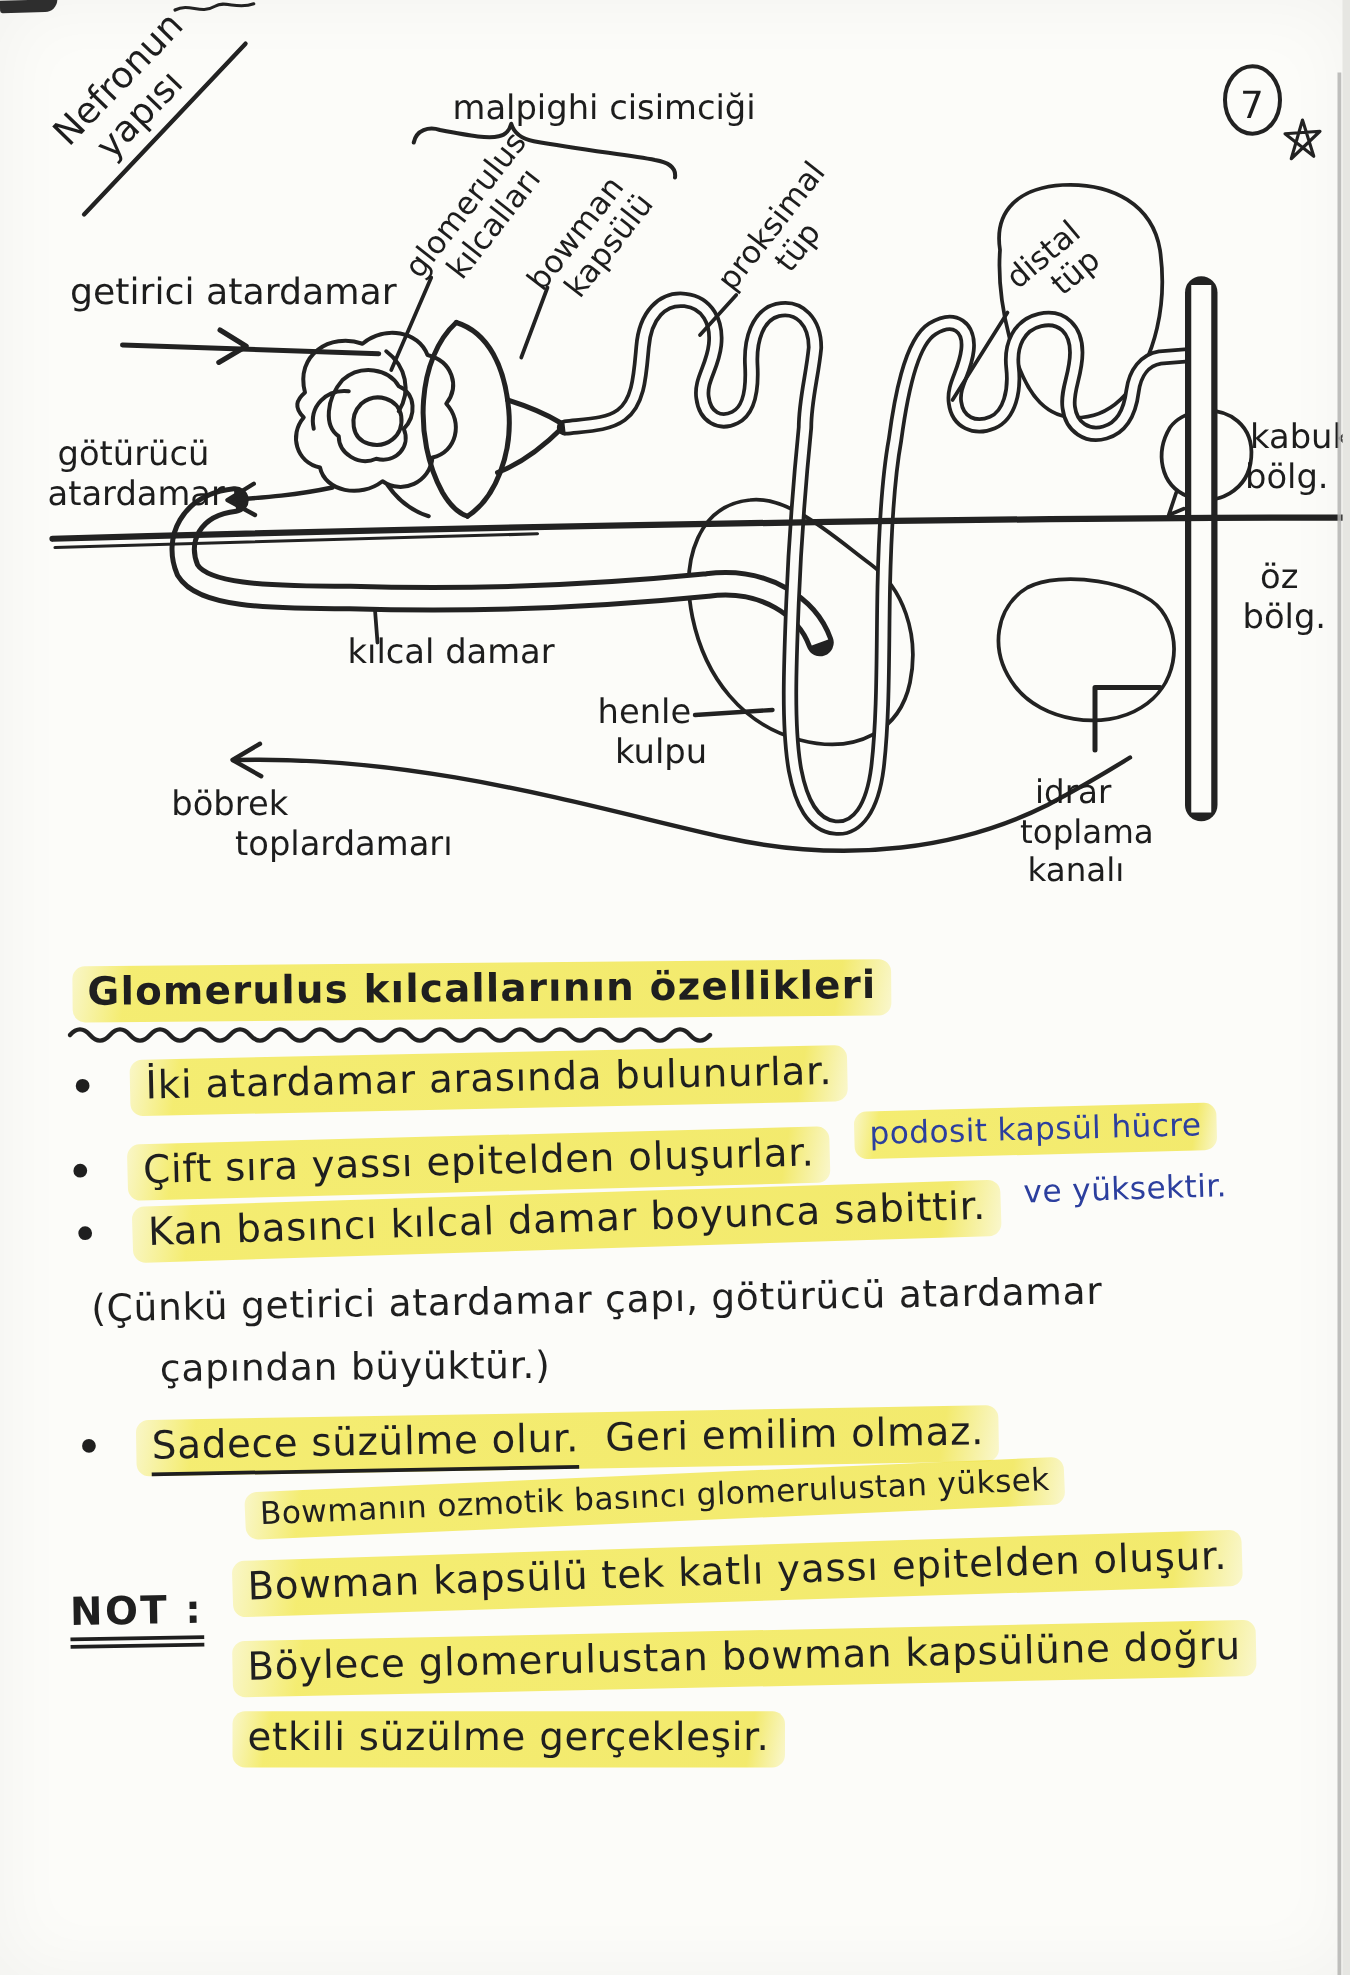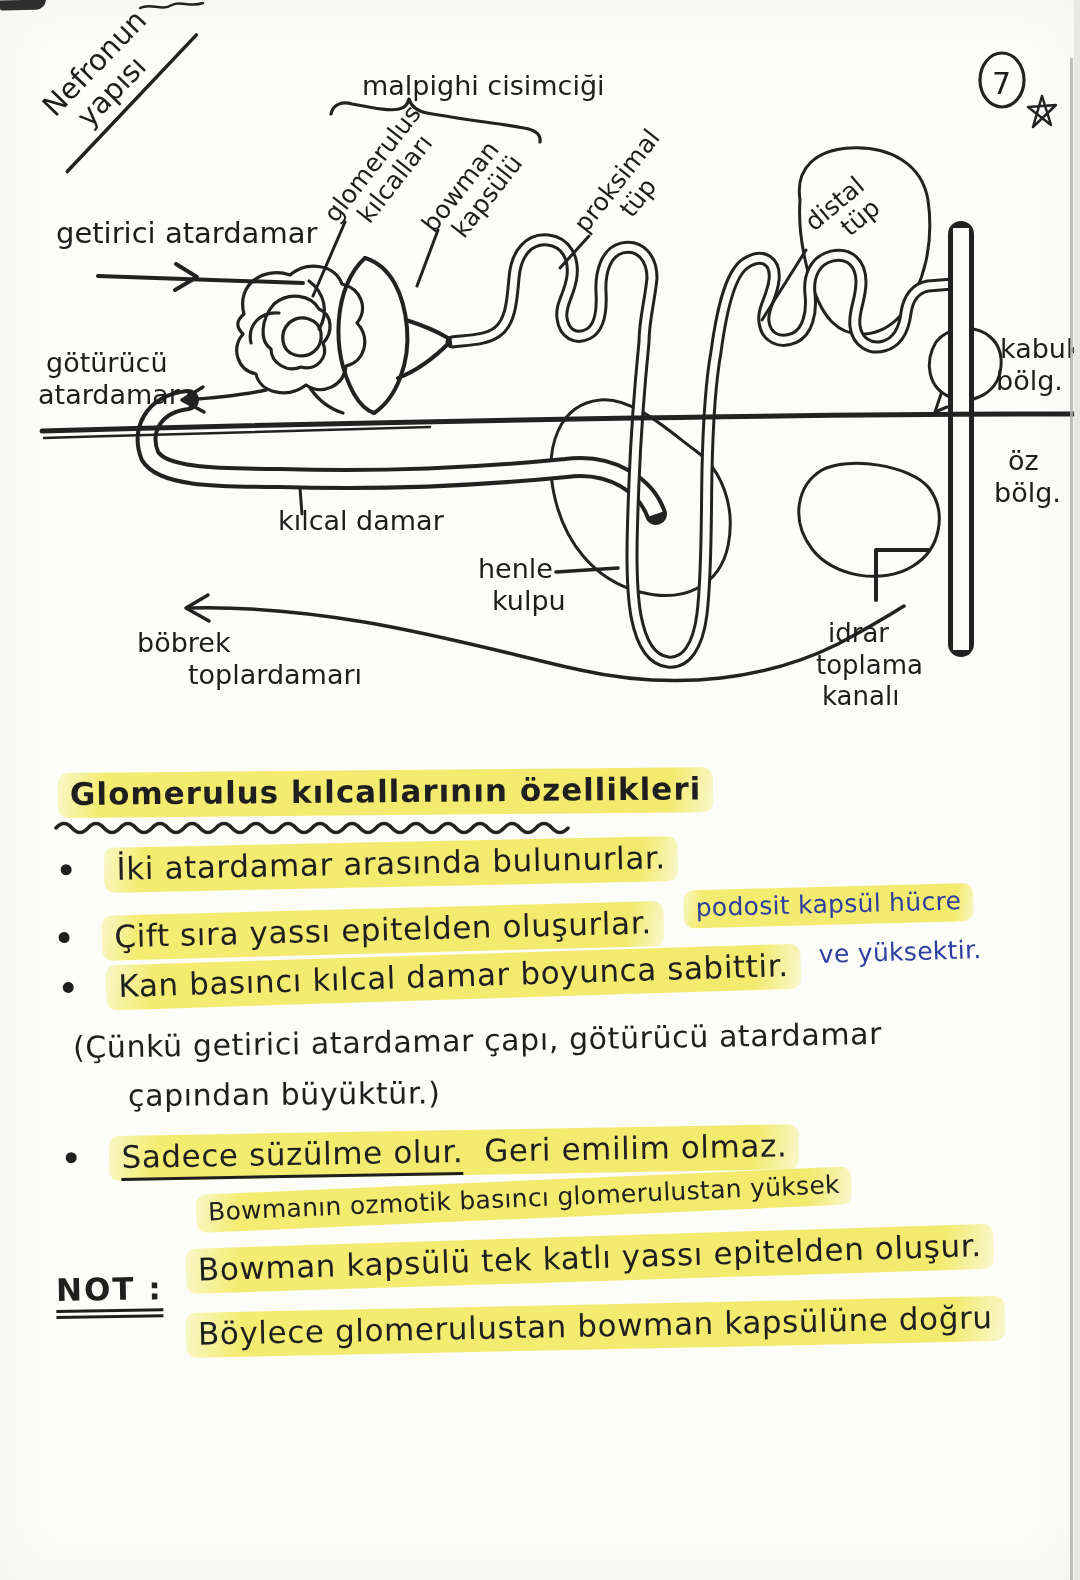--- a/index.html
+++ b/index.html
@@ -207,17 +207,20 @@
 
   <div class="note-line" style="left:56px; top:1272px; transform:rotate(-1deg);">
     <span class="not-label">NOT :</span>
   </div>
   <div class="note-line" style="left:186px; top:1252px; transform:rotate(-1.8deg);">
     <span class="hl">Bowman kapsülü tek katlı yassı epitelden oluşur.</span>
   </div>
   <div class="note-line" style="left:186px; top:1316px; transform:rotate(-1.2deg);">
     <span class="hl">Böylece glomerulustan bowman kapsülüne doğru</span>
   </div>
+  <div class="note-line" style="left:186px; top:1372px;">
+    <span class="hl">etkili süzülme gerçekleşir.</span>
+  </div>
 
   <div class="corner-smudge"></div>
   <div class="scan-edge-strip"></div>
   <div class="scan-edge-line"></div>
 </div>
 
 </body></html>

